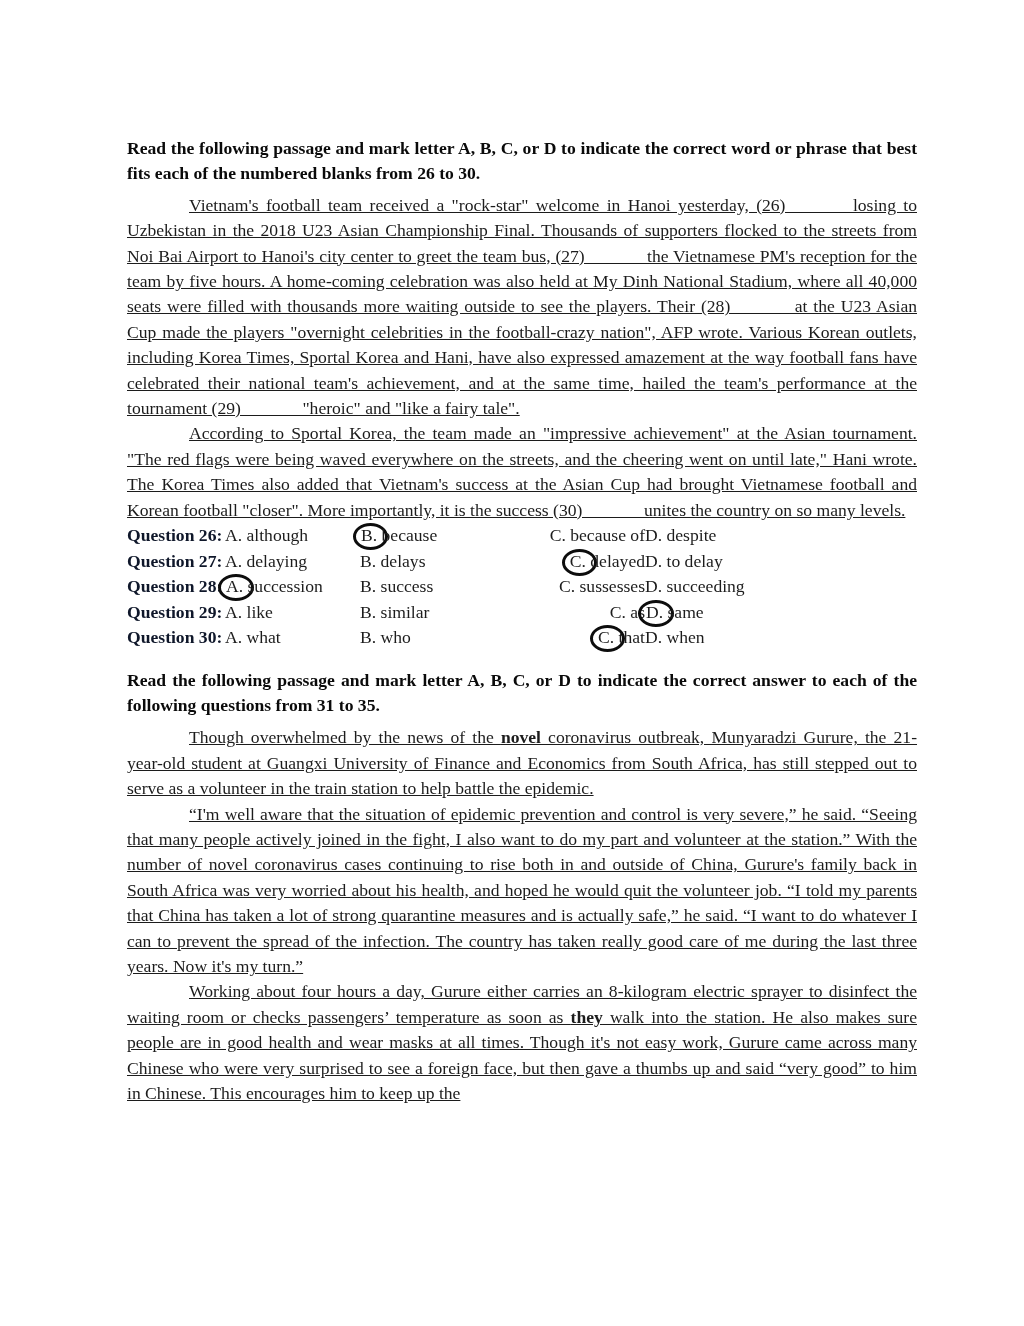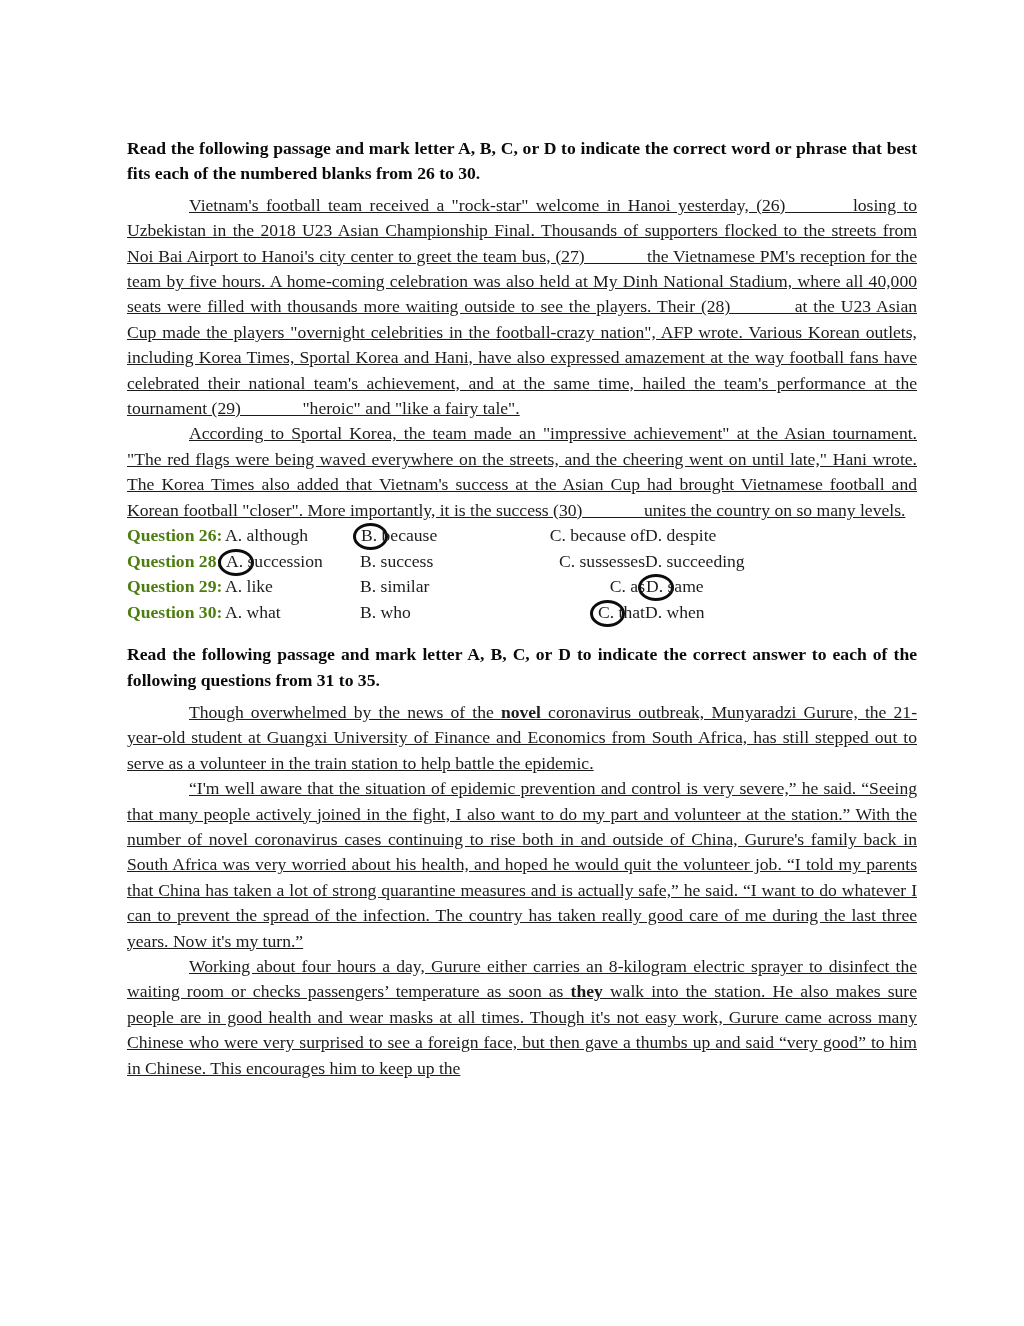--- a/index.html
+++ b/index.html
@@ -35,21 +35,21 @@
     text-decoration:underline;
   }
   .hl{font-weight:bold;text-decoration:underline;}
   .questions{margin:0;}
   .q-row{
     display:flex;
     font-size:17.6px;
     line-height:25.5px;
     white-space:nowrap;
   }
-  .q-label{width:98px;flex:none;font-weight:bold;color:#4d7c0f;}
+  .q-label{width:98px;flex:none;font-weight:bold;color:#0f172a;}
   .q-opt{flex:none;}
   .q-opt-0{width:135px;}
   .q-opt-1{width:147px;}
   .q-opt-2{width:138px;text-align:right;}
   .q-opt-3{flex:1;}
   .okey{display:inline;}
   .okey.circled{
     display:inline-block;
     border:3px solid #0d0d0d;
     border-radius:50%;
@@ -71,20 +71,27 @@
 
   <div class="questions">
       <div class="q-row">
         <span class="q-label">Question 26:</span>
         <span class="q-opt q-opt-0"><span class="okey">A.</span><span>&nbsp;although</span></span>
         <span class="q-opt q-opt-1"><span class="okey circled">B.</span><span>&nbsp;because</span></span>
         <span class="q-opt q-opt-2"><span class="okey">C.</span><span>&nbsp;because of</span></span>
         <span class="q-opt q-opt-3"><span class="okey">D.</span><span>&nbsp;despite</span></span>
       </div>
       <div class="q-row">
+        <span class="q-label">Question 27:</span>
+        <span class="q-opt q-opt-0"><span class="okey">A.</span><span>&nbsp;delaying</span></span>
+        <span class="q-opt q-opt-1"><span class="okey">B.</span><span>&nbsp;delays</span></span>
+        <span class="q-opt q-opt-2"><span class="okey circled">C.</span><span>&nbsp;delayed</span></span>
+        <span class="q-opt q-opt-3"><span class="okey">D.</span><span>&nbsp;to delay</span></span>
+      </div>
+      <div class="q-row">
         <span class="q-label">Question 28:</span>
         <span class="q-opt q-opt-0"><span class="okey circled">A.</span><span>&nbsp;succession</span></span>
         <span class="q-opt q-opt-1"><span class="okey">B.</span><span>&nbsp;success</span></span>
         <span class="q-opt q-opt-2"><span class="okey">C.</span><span>&nbsp;sussesses</span></span>
         <span class="q-opt q-opt-3"><span class="okey">D.</span><span>&nbsp;succeeding</span></span>
       </div>
       <div class="q-row">
         <span class="q-label">Question 29:</span>
         <span class="q-opt q-opt-0"><span class="okey">A.</span><span>&nbsp;like</span></span>
         <span class="q-opt q-opt-1"><span class="okey">B.</span><span>&nbsp;similar</span></span>

